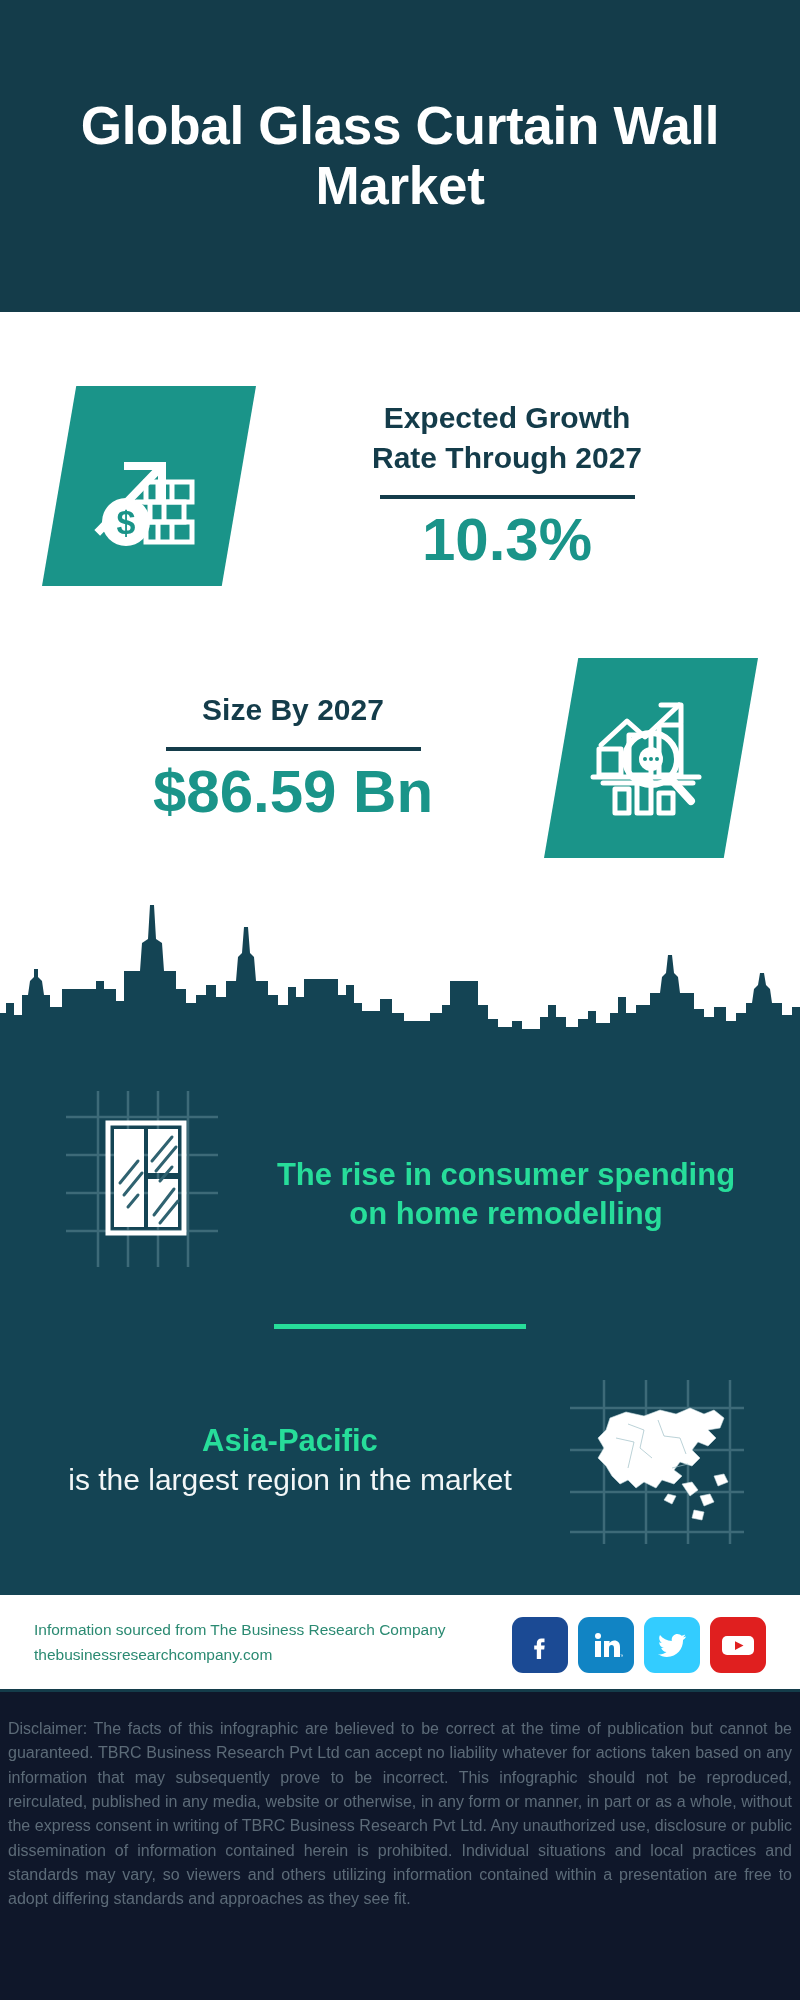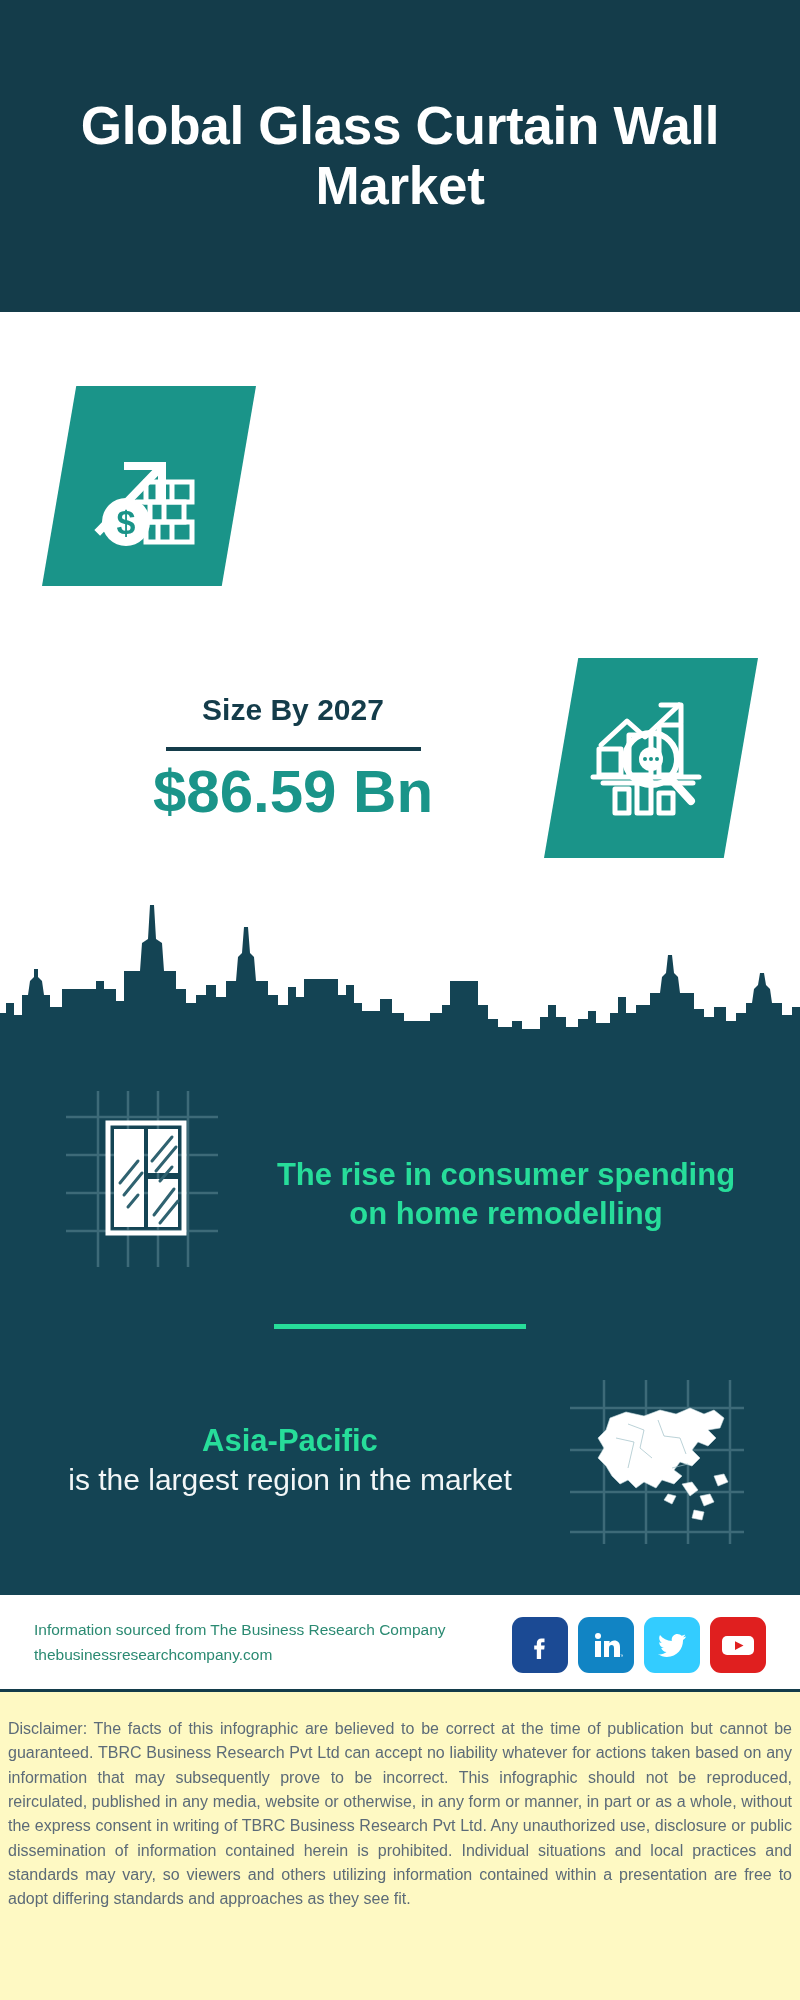--- a/index.html
+++ b/index.html
@@ -3,21 +3,21 @@
 <meta charset="utf-8">
 <style>
   * { box-sizing: border-box; margin: 0; padding: 0; }
   html, body {
     width: 800px;
     background: #ffffff;
     font-family: "Liberation Sans", sans-serif;
   }
   body { width: 800px; height: 2000px; overflow: hidden; position: relative; }
 
-  .page { width: 800px; height: 2000px; position: relative; background: #fef9c3; }
+  .page { width: 800px; height: 2000px; position: relative; background: #0f172a; }
 
   
   .header {
     height: 312px;
     background: #143c4a;
     display: flex;
     align-items: center;
     justify-content: center;
     padding: 0 48px;
   }
@@ -184,20 +184,26 @@
             <rect x="62" y="56" width="46" height="20"></rect>
             <path d="M74 56 L74 76 M88 56 L88 76"></path>
             <rect x="54" y="76" width="46" height="20"></rect>
             <path d="M66 76 L66 96 M80 76 L80 96"></path>
             <rect x="62" y="96" width="46" height="20"></rect>
             <path d="M74 96 L74 116 M88 96 L88 116"></path>
           </g>
           <circle cx="42" cy="96" r="24" fill="#ffffff"></circle>
           <text x="42" y="108" font-family="'Liberation Sans',sans-serif" font-size="34" font-weight="bold" fill="#1a9489" text-anchor="middle">$</text>
         </svg>
+      </div>
+      <div class="stat-text">
+        <div class="stat-label">Expected Growth</div>
+        <div class="stat-label">Rate Through 2027</div>
+        <div class="stat-rule"></div>
+        <div class="stat-value">10.3%</div>
       </div>
     </div>
 
     <div class="stat-row size">
       <div class="stat-text">
         <div class="stat-label">Size By 2027</div>
         <div class="stat-rule"></div>
         <div class="stat-value">$86.59 Bn</div>
       </div>
       <div class="icon-tile">

